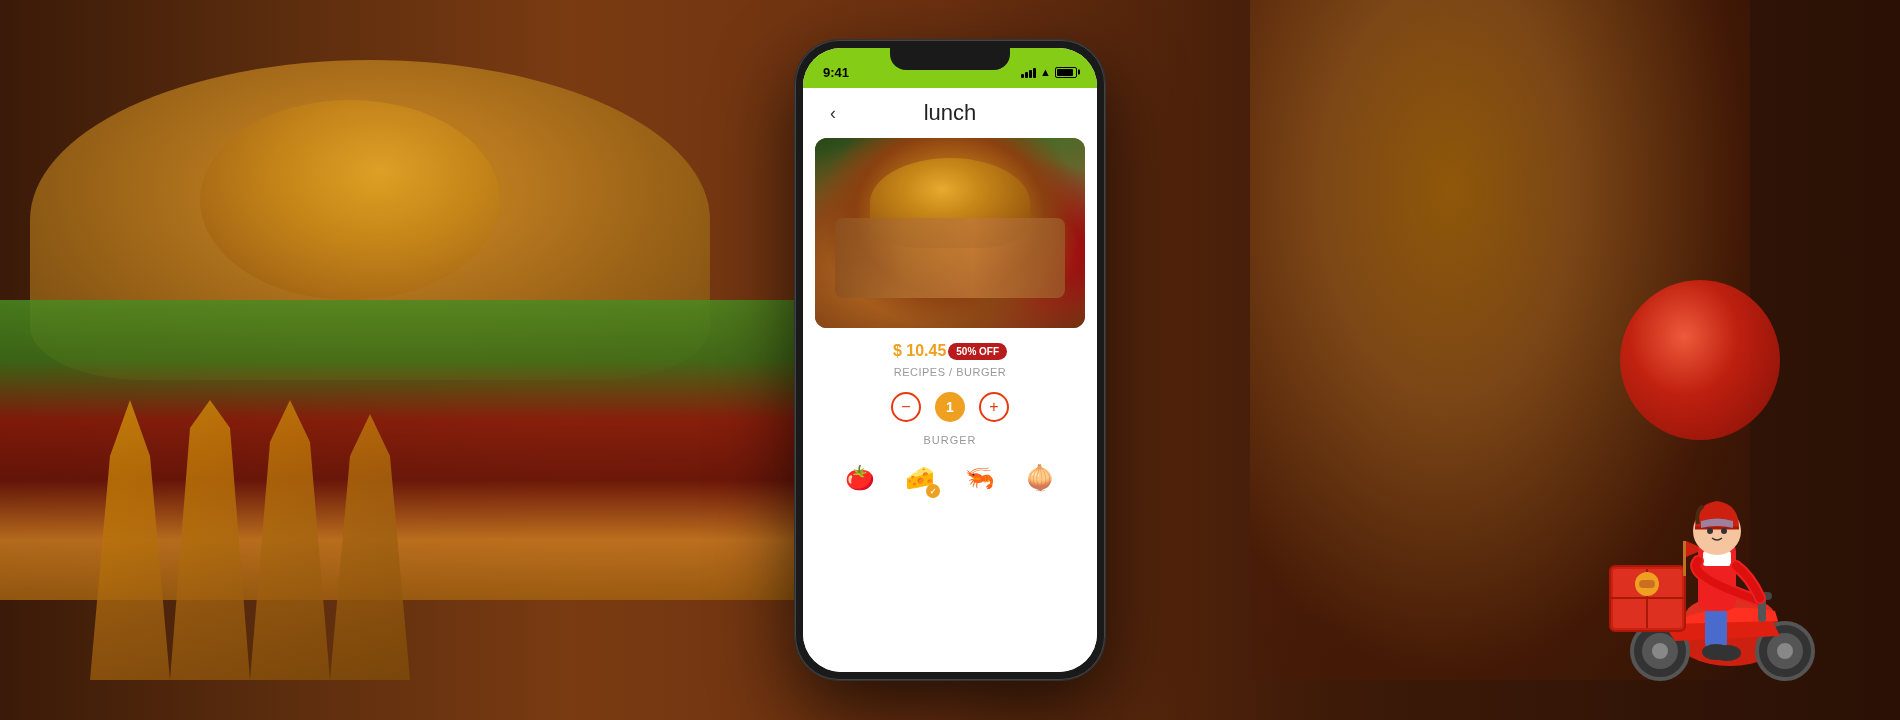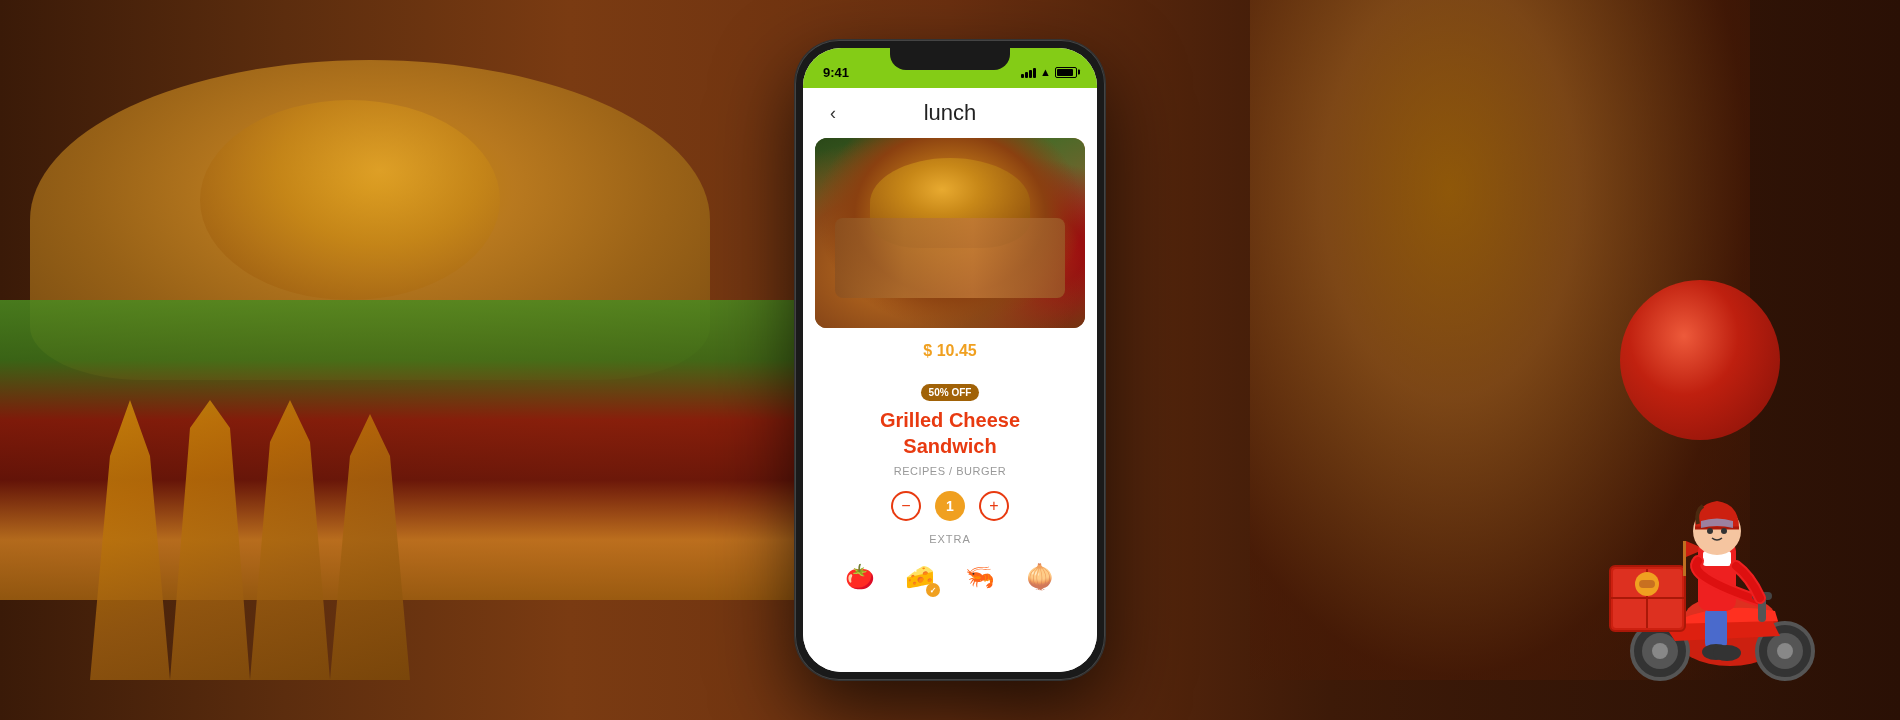--- a/index.html
+++ b/index.html
@@ -375,33 +375,32 @@
       );
       border-radius: 8px;
       opacity: 0.8;
     }
 
     
     .price-section {
       display: flex;
       align-items: center;
       justify-content: center;
-      gap: 24px;
+      gap: 2px;
       margin-top: 14px;
-      flex-direction: column;
     }
 
     .price-text {
       font-size: 16px;
       font-weight: 600;
       color: #f0a020;
     }
 
     .discount-badge {
-      background: #a16207;
+      background: #b91c1c;
       color: #fff;
       font-size: 10px;
       font-weight: 700;
       padding: 3px 8px;
       border-radius: 12px;
     }
 
     
     .item-name {
       text-align: center;
@@ -559,38 +558,34 @@
             <div class="bun-dome"></div>
             <div class="wooden-board"></div>
           </div>
         </div>
 
         <div class="price-section">
           <span class="price-text">$ 10.45</span>
           <span class="discount-badge">50% OFF</span>
         </div>
 
-        <div class="item-name">
-          <span>Grilled Cheese</span><br>
-          <span>Sandwich</span>
-        </div>
 
         <div class="item-category">RECIPES / BURGER</div>
 
         <div class="quantity-section">
           <div class="qty-btn">
             <span>−</span>
           </div>
           <div class="qty-display">1</div>
           <div class="qty-btn">
             <span>+</span>
           </div>
         </div>
 
-        <div class="extra-label">EXTRA</div>
+        <div class="extra-label">BURGER</div>
 
         <div class="extras-row">
           <div class="extra-item">
             <span>🍅</span>
           </div>
           <div class="extra-item" style="position:relative;">
             <span>🧀</span>
             <div class="extra-check">✓</div>
           </div>
           <div class="extra-item">

